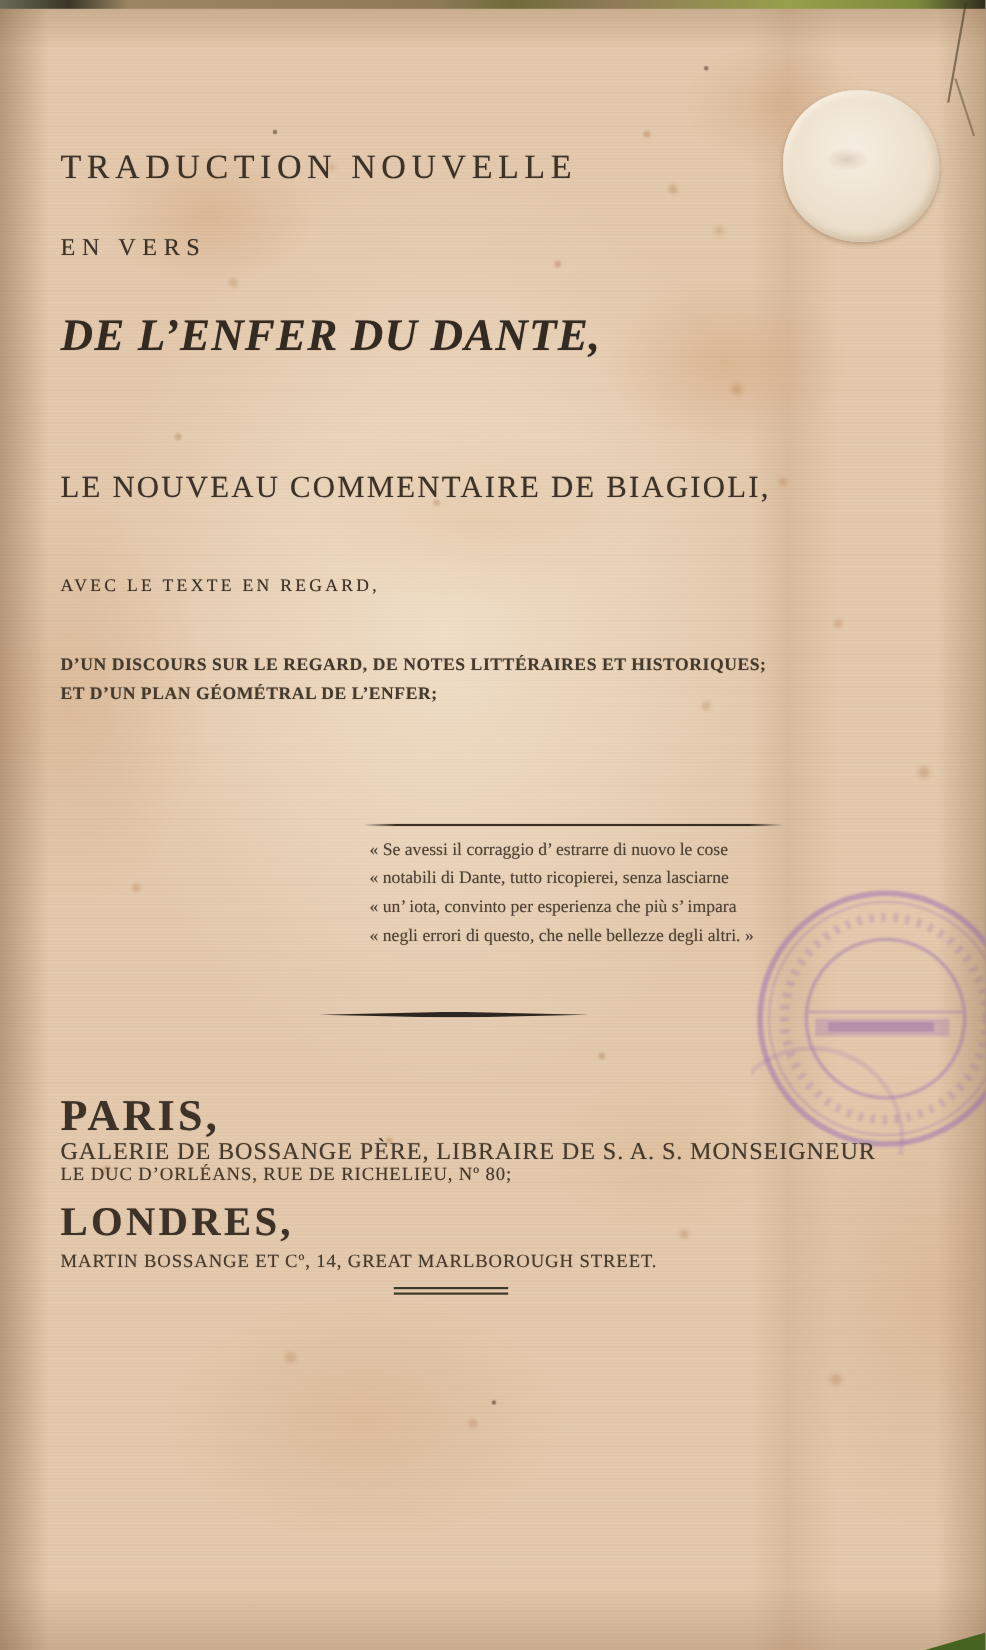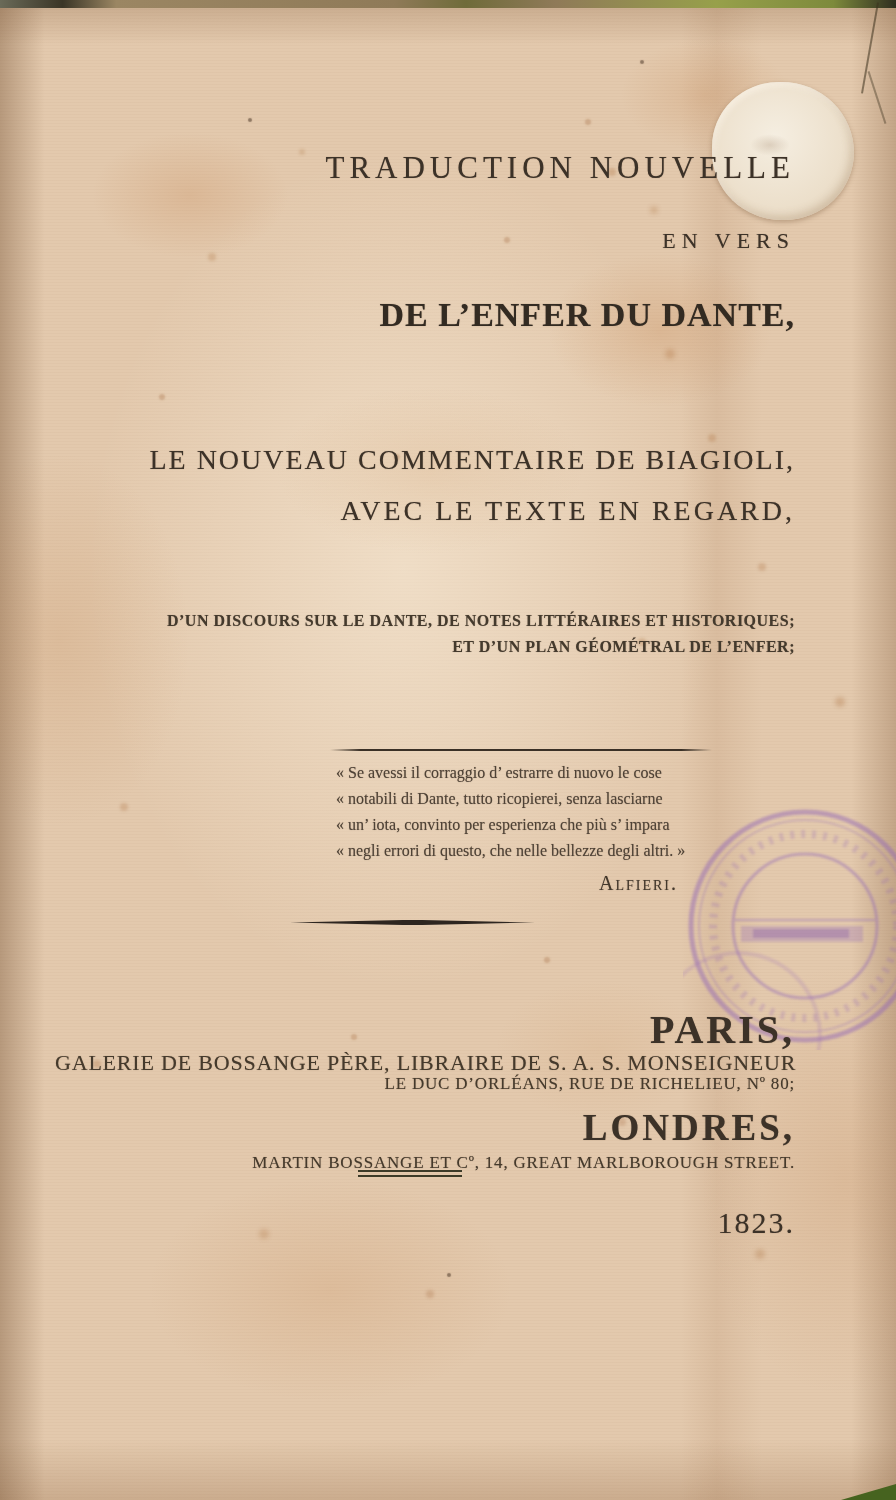--- a/index.html
+++ b/index.html
@@ -17,28 +17,28 @@
       radial-gradient(200px 300px at 845px 1180px, rgba(192,136,88,.22), transparent 72%),
       radial-gradient(150px 100px at 600px 1050px, rgba(205,152,100,.15), transparent 70%),
       linear-gradient(90deg, rgba(110,75,45,.38), rgba(110,75,45,0) 5%),
       linear-gradient(270deg, rgba(120,82,50,.30), rgba(120,82,50,0) 5%),
       linear-gradient(180deg, rgba(130,92,58,.30), rgba(130,92,58,0) 3%),
       linear-gradient(0deg, rgba(140,98,62,.28), rgba(140,98,62,0) 4%),
       linear-gradient(90deg, transparent 76%, rgba(150,100,62,.12) 80%, rgba(150,100,62,0) 85%),
       radial-gradient(ellipse 420px 560px at 45% 38%, rgba(252,242,224,.5), rgba(252,242,224,0) 75%),
       repeating-linear-gradient(180deg, rgba(160,120,90,.05) 0 1px, rgba(0,0,0,0) 1px 3px);
   }
-  .line{position:absolute; left:55px; width:740px; text-align:right;
-        color:#3c3228; text-shadow:0 0 1px rgba(70,50,35,.45); white-space:nowrap;margin-top:16px;}
+  .line{position:absolute; left:55px; width:740px; text-align:left;
+        color:#3c3228; text-shadow:0 0 1px rgba(70,50,35,.45); white-space:nowrap;}
   .series     {top:134px; font-size:31px; letter-spacing:5px;}
   .medium     {top:212px; font-size:22px; letter-spacing:6px;}
-  .maintitle  {top:280px; font-size:34px; font-weight:bold; letter-spacing:1px; color:#332b22;}
+  .maintitle  {top:280px; font-size:41px; font-weight:bold; letter-spacing:1px; color:#332b22;font-style:italic;}
   .dapres     {top:372px; font-size:16px; letter-spacing:3px; color:#4a3d30;}
   .commentary {top:428px; font-size:28px; letter-spacing:2px;}
-  .regard     {top:479px; font-size:28px; letter-spacing:3px;}
+  .regard     {top:524px; font-size:16px; letter-spacing:3px;}
   .enrichie   {top:553px; font-size:13px; letter-spacing:2px; color:#4a3d30;}
   .contents1  {top:596px; font-size:16px; letter-spacing:.5px; font-weight:bold; color:#443a2d;}
   .contents2  {top:622px; font-size:16px; letter-spacing:.5px; font-weight:bold; color:#443a2d;}
   .author     {top:670px; font-size:32px; letter-spacing:1.5px;}
 
   .epigraph{position:absolute; left:336px; top:760px; width:390px;
             font-size:16px; line-height:26px; color:#4e4236; text-align:left;
             text-shadow:0 0 1px rgba(70,50,35,.4);}
   .epigraph .eline{white-space:nowrap;}
   .attribution{margin-top:6px; padding-right:48px; text-align:right;
@@ -119,40 +119,38 @@
       <rect x="70" y="129" width="96" height="9" fill="#7a4fa6" opacity=".35" stroke="none"></rect>
       <circle cx="55" cy="235" r="82" stroke-width="4" opacity=".2"></circle>
     </g>
   </svg>
 
   <div class="line series">TRADUCTION NOUVELLE</div>
   <div class="line medium">EN VERS</div>
   <div class="line maintitle">DE L’ENFER DU DANTE,</div>
   <div class="line commentary">LE NOUVEAU COMMENTAIRE DE BIAGIOLI,</div>
   <div class="line regard">AVEC LE TEXTE EN REGARD,</div>
-  <div class="line contents1">D’UN DISCOURS SUR LE DANTE, DE NOTES LITTÉRAIRES ET HISTORIQUES;</div>
+  <div class="line contents1">D’UN DISCOURS SUR LE REGARD, DE NOTES LITTÉRAIRES ET HISTORIQUES;</div>
   <div class="line contents2">ET D’UN PLAN GÉOMÉTRAL DE L’ENFER;</div>
 
   <div class="rule-thin"></div>
   <div class="epigraph">
     <div class="eline">« Se avessi il corraggio d’ estrarre di nuovo le cose</div>
     <div class="eline">« notabili di Dante, tutto ricopierei, senza lasciarne</div>
     <div class="eline">« un’ iota, convinto per esperienza che più s’ impara</div>
     <div class="eline">« negli errori di questo, che nelle bellezze degli altri. »</div>
-    <div class="attribution">Alfieri.</div>
   </div>
 
   <div class="rule-swelled"></div>
 
   <div class="line paris-city">PARIS,</div>
   <div class="line paris-a1">GALERIE DE BOSSANGE PÈRE, LIBRAIRE DE S. A. S. MONSEIGNEUR</div>
   <div class="line paris-a2">LE DUC D’ORLÉANS, RUE DE RICHELIEU, Nº 80;</div>
   <div class="line london-city">LONDRES,</div>
   <div class="line london-a">MARTIN BOSSANGE ET Cº, 14, GREAT MARLBOROUGH STREET.</div>
 
   <div class="rule-double">
       <div></div>
       <div></div>
     </div>
 
-  <div class="line year">1823.</div>
 
 </div>
 
 </body></html>

